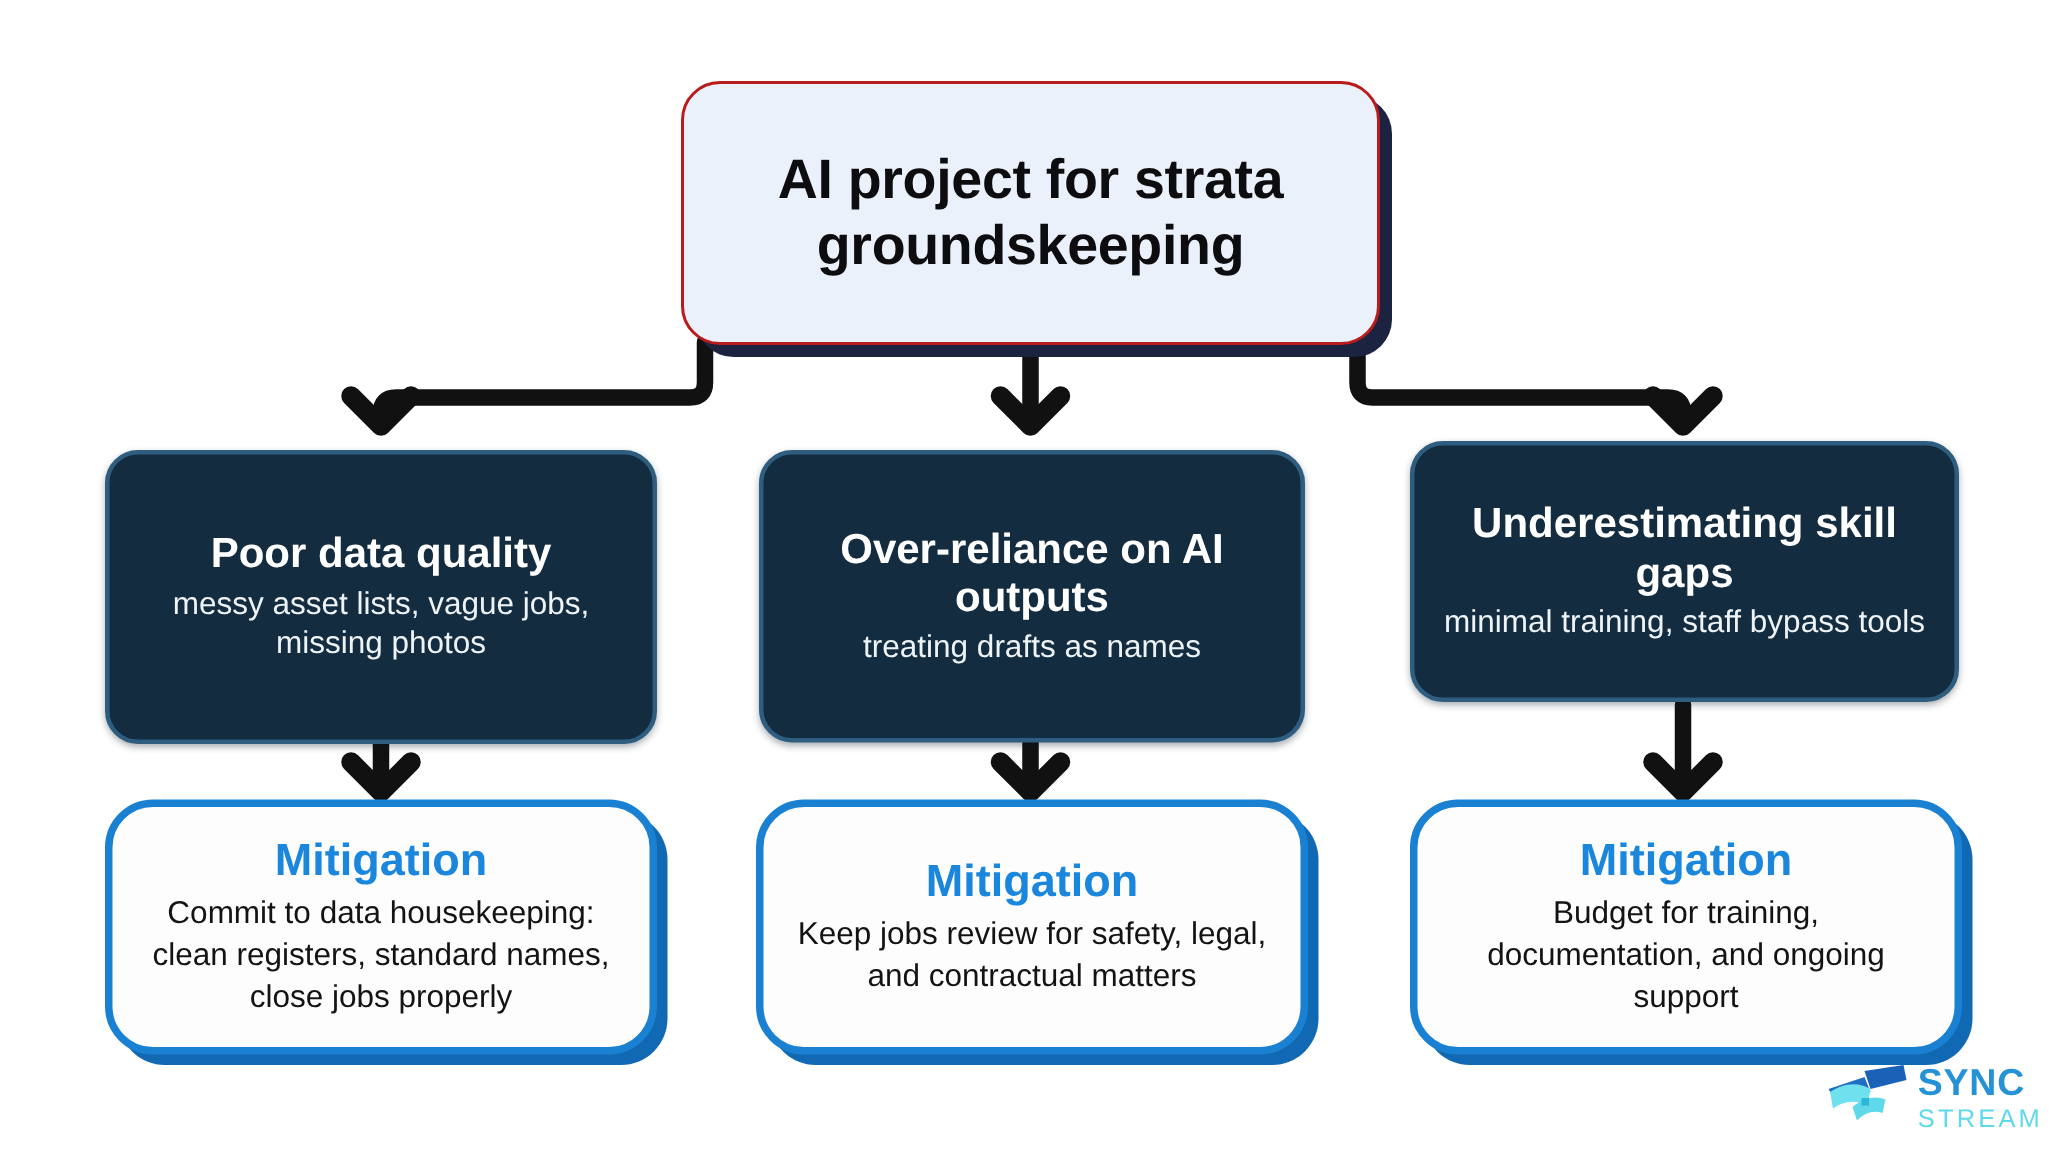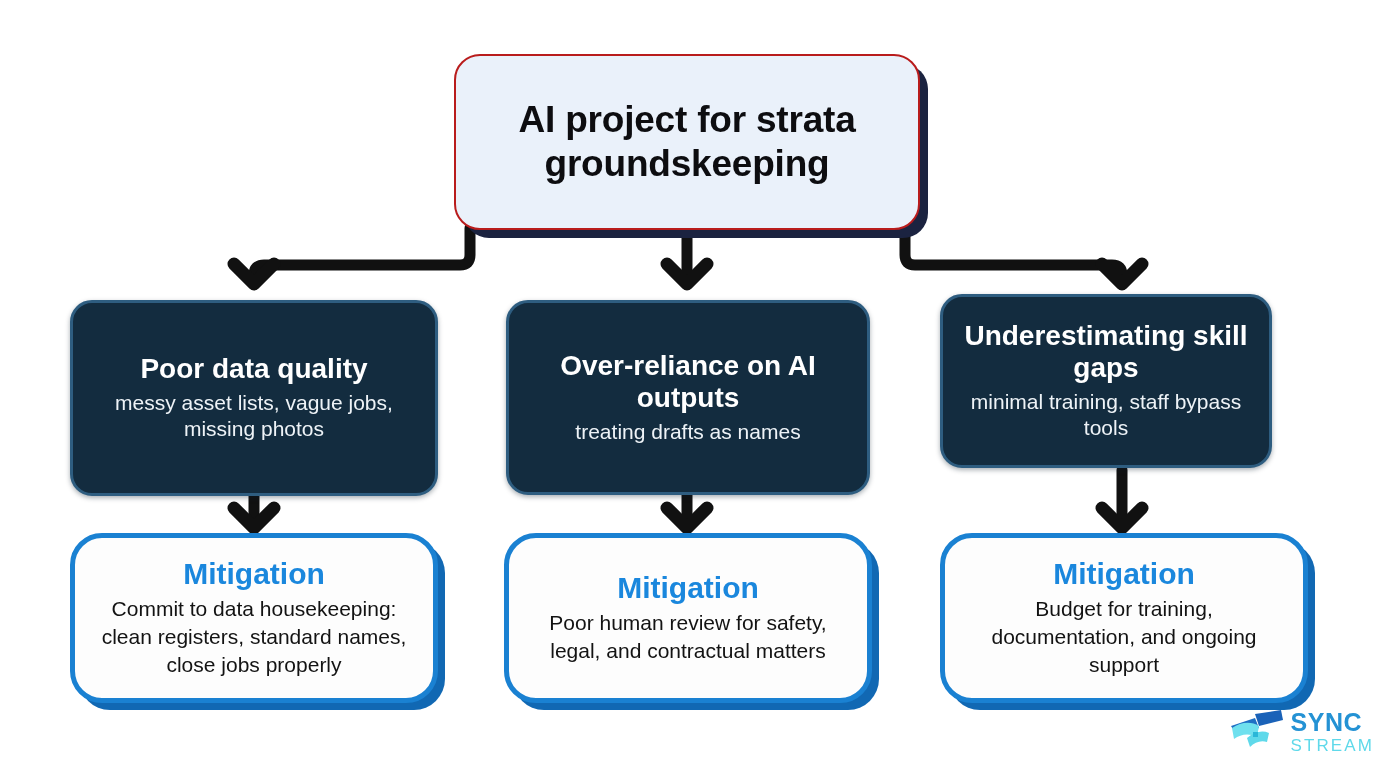--- a/index.html
+++ b/index.html
@@ -101,21 +101,21 @@
   .mitigation-body {
     font-size: 21px;
     font-weight: normal;
     color: #131313;
     line-height: 1.33;
   }
 
   
   #logo {
     position: absolute;
-    right: 2px;
+    right: 14px;
     bottom: 12px;
     display: flex;
     align-items: center;
     gap: 6px;
   }
   #logo-mark {
     display: block;
   }
   .logo-text {
     display: flex;
@@ -174,33 +174,33 @@
   <div class="node risk-node" style="left:70px; top:300px; width:368px; height:196px;">
     <div class="risk-title">Poor data quality</div>
     <div class="risk-sub">messy asset lists, vague jobs, missing photos</div>
   </div>
 
   <div class="node risk-node" style="left:506px; top:300px; width:364px; height:195px;">
     <div class="risk-title">Over-reliance on AI outputs</div>
     <div class="risk-sub">treating drafts as names</div>
   </div>
 
-  <div class="node risk-node" style="left:940px; top:294px; width:332px; height:174px;">
+  <div class="node risk-node" style="left:940px; top:294px; width:366px; height:174px;">
     <div class="risk-title">Underestimating skill gaps</div>
     <div class="risk-sub">minimal training, staff bypass tools</div>
   </div>
 
   <div class="node mitigation-node" style="left:70px; top:533px; width:368px; height:170px;">
     <div class="mitigation-title">Mitigation</div>
     <div class="mitigation-body">Commit to data housekeeping: clean registers, standard names, close jobs properly</div>
   </div>
 
   <div class="node mitigation-node" style="left:504px; top:533px; width:368px; height:170px;">
     <div class="mitigation-title">Mitigation</div>
-    <div class="mitigation-body">Poor human review for safety, legal, and contractual matters</div>
+    <div class="mitigation-body">Keep jobs review for safety, legal, and contractual matters</div>
   </div>
 
   <div class="node mitigation-node" style="left:940px; top:533px; width:368px; height:170px;">
     <div class="mitigation-title">Mitigation</div>
     <div class="mitigation-body">Budget for training, documentation, and ongoing support</div>
   </div>
 
   <div id="logo">
     <svg id="logo-mark" width="56" height="48" viewBox="0 0 56 48" aria-hidden="true">
       <path d="M2 18 L26 10 L30 20 L8 28 Z" fill="#1f6fc4"></path>

